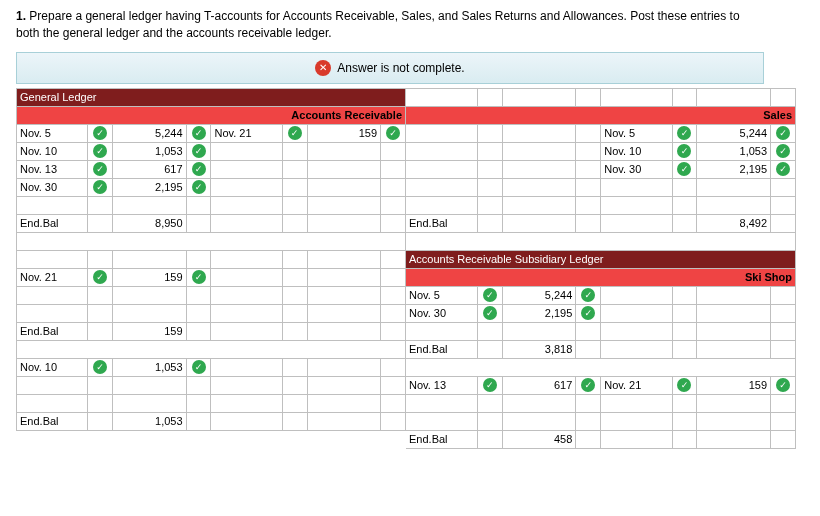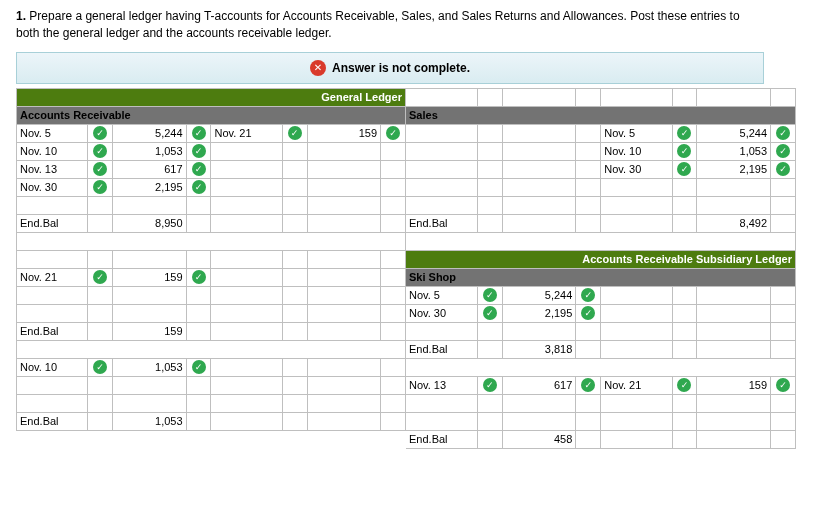--- a/index.html
+++ b/index.html
@@ -2,27 +2,27 @@
 <html><head>
 <meta charset="utf-8">
 <style>
   * { box-sizing: border-box; margin: 0; padding: 0; }
   body { font-family: Arial, Helvetica, sans-serif; font-size: 12px; color: #000; background: #fff; }
   .page { width: 780px; height: 516px; position: relative; padding: 8px 16px; }
   .question { margin-bottom: 10px; line-height: 1.4; }
   .question b { font-weight: bold; }
   .alert-row { height: 32px; border: 1px solid #a8d0d8; background: linear-gradient(#ecf5f9,#d9ecf1); display: flex; align-items: center; justify-content: center; margin-bottom: 4px; }
   .alert-badge { width:16px;height:16px;border-radius:50%;background:#d93a2b;color:#fff;display:inline-flex;align-items:center;justify-content:center;font-size:10px;margin-right:6px; }
-  .alert-text { font-weight: bold; font-size: 12px; text-align: center; }
+  .alert-text { font-weight: normal; font-size: 12px; text-align: center; }
   .grid { display: grid; grid-template-columns: 390px 390px; gap: 0; }
   .col { padding: 0; }
   table.ledger { border-collapse: collapse; width: 390px; }
   table.ledger td { border: 1px solid #bfbfbf; height: 18px; padding: 0 3px; font-size: 11px; vertical-align: middle; white-space: nowrap; }
-  .hdr-dk { background:#4d7c0f;color:#fff;font-weight:bold;text-align:right; }
-  .hdr-lt { background:#737373;color:#000;font-weight:bold;text-align:left; }
+  .hdr-dk { background:#7f1d1d;color:#fff;font-weight:normal;text-align:left; }
+  .hdr-lt { background:#ef4444;color:#000;font-weight:bold;text-align:right; }
   .date   { width: 60px; }
   .chk    { width: 18px; text-align:center; padding:0; }
   .amt    { width: 62px; text-align:right; }
   .bbold td { border-top: 2px solid #000; }
   .spacer td { border-left:1px solid #bfbfbf; border-right:1px solid #bfbfbf; border-top:none; border-bottom:none; height:4px; }
   .icon-ok { display:inline-block;width:14px;height:14px;border-radius:50%;background:#2fa84f;color:#fff;font-size:9px;line-height:14px;text-align:center; }
   .col2 table.ledger td:first-child { border-left:none; }
 </style>
 </head>
 <body>

